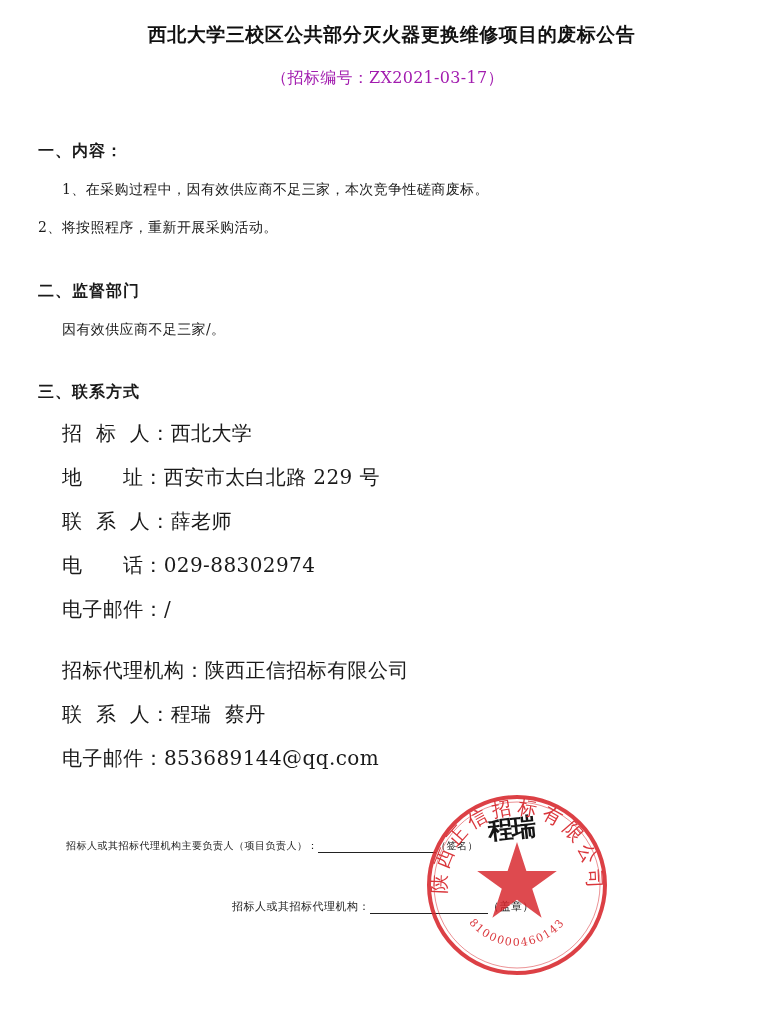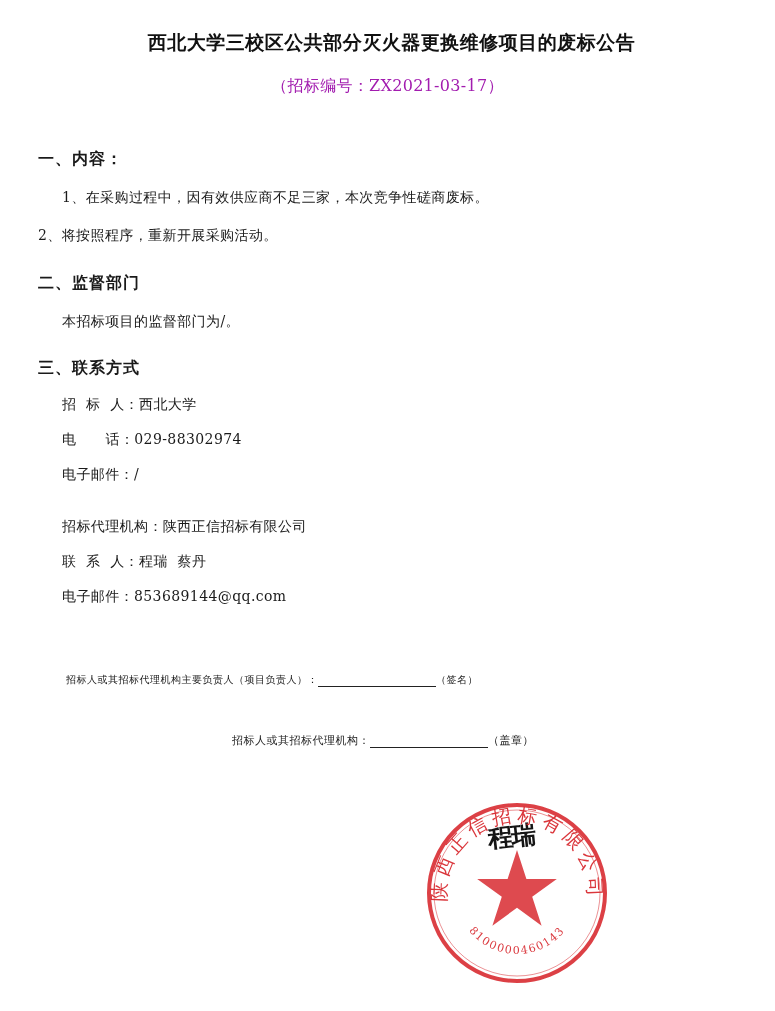--- a/index.html
+++ b/index.html
@@ -20,51 +20,51 @@
     width: 775px;
     height: 1011px;
     box-sizing: border-box;
     padding: 0;
   }
   .doc-title {
     text-align: center;
     font-size: 19px;
     font-weight: bold;
     letter-spacing: 0.5px;
-    margin-top: 30px;
+    margin-top: 22px;
     color: #111;
     padding-left: 8px;
   }
   .doc-subtitle {
     text-align: center;
     font-size: 16px;
     margin-top: 20px;
     letter-spacing: 0.3px;
     color: #a21caf;
   }
   .section-head {
     font-size: 16px;
     font-weight: bold;
     margin-left: 38px;
-    margin-top: 26px;
+    margin-top: 42px;
     letter-spacing: 1px;
   }
   .sec1-head { margin-top: 52px; }
   .para {
     font-size: 14px;
     margin-left: 62px;
     margin-top: 16px;
     line-height: 1.6;
     letter-spacing: 0.4px;
   }
   .para-indent-less {
     margin-left: 38px;
   }
   .contact-line {
-    font-size: 14px;
+    font-size: 20px;
     margin-left: 62px;
     margin-top: 17px;
     letter-spacing: 0.4px;
     white-space: pre;
   }
   .contact-block-2 {
     margin-top: 34px;
   }
   .sign-area {
     margin-top: 64px;
@@ -126,25 +126,27 @@
 <div class="page">
 
   <div class="doc-title">西北大学三校区公共部分灭火器更换维修项目的废标公告</div>
   <div class="doc-subtitle">（招标编号：ZX2021-03-17）</div>
 
   <div class="section-head sec1-head">一、内容：</div>
   <div class="para">1、在采购过程中，因有效供应商不足三家，本次竞争性磋商废标。</div>
   <div class="para para-indent-less">2、将按照程序，重新开展采购活动。</div>
 
   <div class="section-head">二、监督部门</div>
-  <div class="para">本招标项目的监督部门为/。</div>
+  <div class="para">因有效供应商不足三家/。</div>
 
   <div class="section-head">三、联系方式</div>
 
   <div class="contact-line"><span>招  标  人：</span><span>西北大学</span></div>
+  <div class="contact-line"><span>地      址：</span><span>西安市太白北路 229 号</span></div>
+  <div class="contact-line"><span>联  系  人：</span><span>薛老师</span></div>
   <div class="contact-line"><span>电      话：</span><span>029-88302974</span></div>
   <div class="contact-line"><span>电子邮件：</span><span>/</span></div>
 
   <div class="contact-line contact-block-2"><span>招标代理机构：</span><span>陕西正信招标有限公司</span></div>
   <div class="contact-line"><span>联  系  人：</span><span>程瑞  蔡丹</span></div>
   <div class="contact-line"><span>电子邮件：</span><span>853689144@qq.com</span></div>
 
   <div class="sign-area">
     <div class="sign-line-1"><span>招标人或其招标代理机构主要负责人（项目负责人）：</span><span class="sig-underline"></span><span>（签名）</span></div>
     <div class="sign-line-2"><span>招标人或其招标代理机构：</span><span class="sig-underline"></span><span>（盖章）</span></div>

